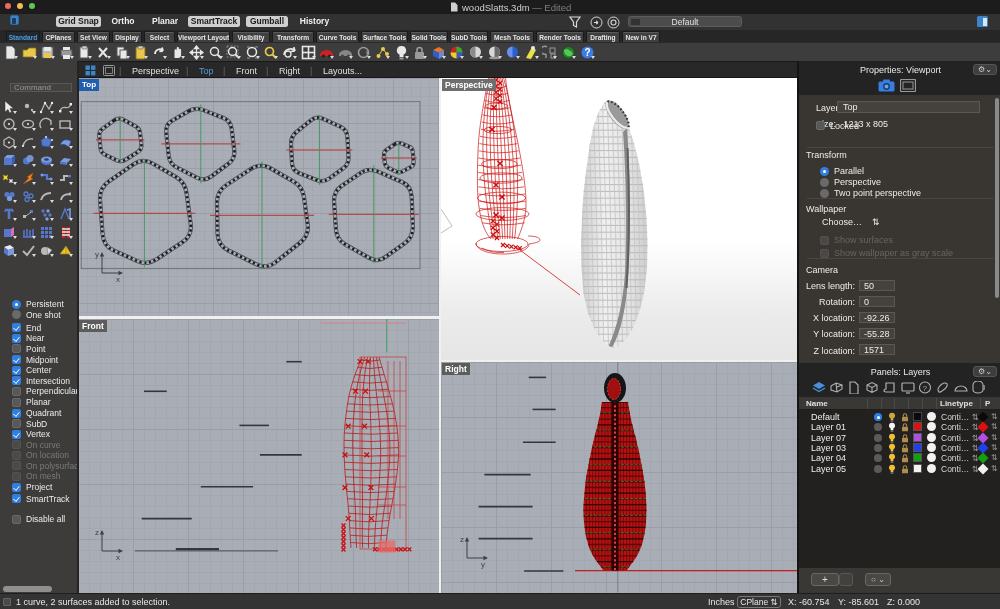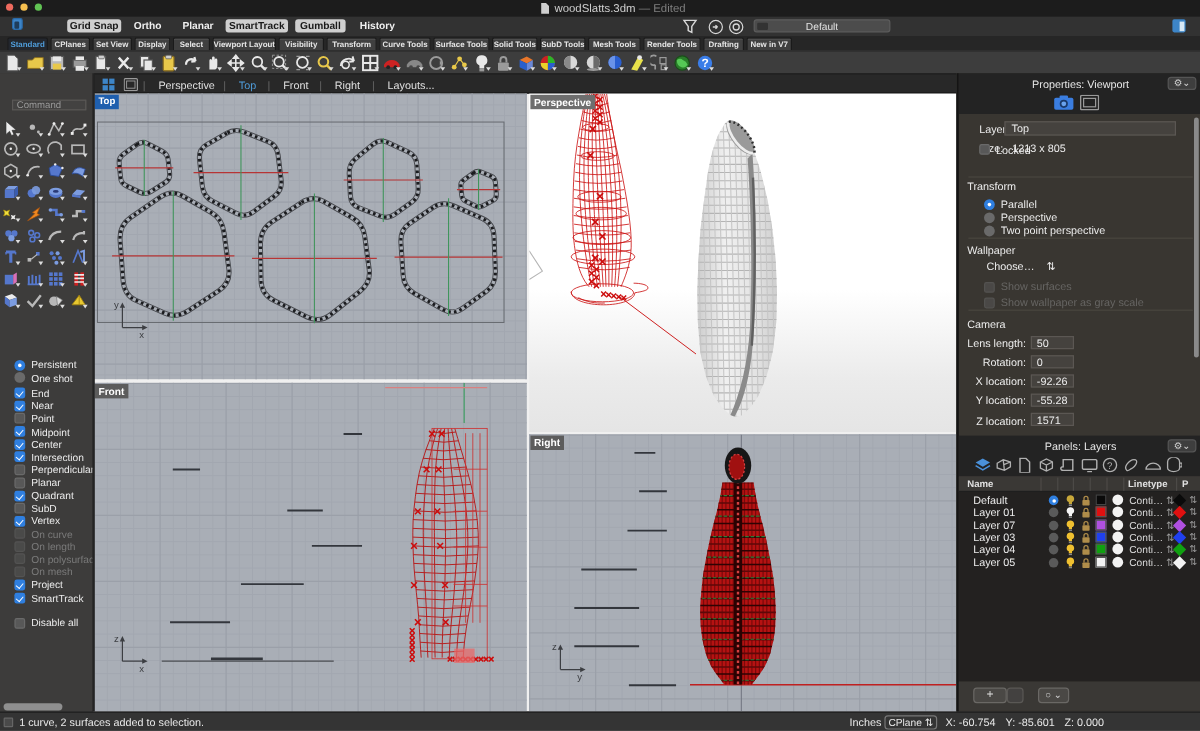--- a/index.html
+++ b/index.html
@@ -442,21 +442,21 @@
     <div class="abs" style="left:12px;top:283.3px;white-space:nowrap;font-size:8.5px"><span class="chk off"></span><span class="lbl85">Point</span></div>
     <div class="abs" style="left:12px;top:294.0px;white-space:nowrap;font-size:8.5px"><span class="chk on"></span><span class="lbl85">Midpoint</span></div>
     <div class="abs" style="left:12px;top:304.7px;white-space:nowrap;font-size:8.5px"><span class="chk on"></span><span class="lbl85">Center</span></div>
     <div class="abs" style="left:12px;top:315.1px;white-space:nowrap;font-size:8.5px"><span class="chk on"></span><span class="lbl85">Intersection</span></div>
     <div class="abs" style="left:12px;top:325.8px;white-space:nowrap;font-size:8.5px"><span class="chk off"></span><span class="lbl85">Perpendicular</span></div>
     <div class="abs" style="left:12px;top:336.8px;white-space:nowrap;font-size:8.5px"><span class="chk off"></span><span class="lbl85">Planar</span></div>
     <div class="abs" style="left:12px;top:347.5px;white-space:nowrap;font-size:8.5px"><span class="chk on"></span><span class="lbl85">Quadrant</span></div>
     <div class="abs" style="left:12px;top:358.4px;white-space:nowrap;font-size:8.5px"><span class="chk off"></span><span class="lbl85">SubD</span></div>
     <div class="abs" style="left:12px;top:368.9px;white-space:nowrap;font-size:8.5px"><span class="chk on"></span><span class="lbl85">Vertex</span></div>
     <div class="abs" style="left:12px;top:379.3px;white-space:nowrap;font-size:8.5px"><span class="chk off" style="opacity:0.5"></span><span class="lbl85" style="color:#7a7a7a">On curve</span></div>
-    <div class="abs" style="left:12px;top:389.8px;white-space:nowrap;font-size:8.5px"><span class="chk off" style="opacity:0.5"></span><span class="lbl85" style="color:#7a7a7a">On length</span></div>
+    <div class="abs" style="left:12px;top:389.8px;white-space:nowrap;font-size:8.5px"><span class="chk off" style="opacity:0.5"></span><span class="lbl85" style="color:#7a7a7a">On location</span></div>
     <div class="abs" style="left:12px;top:400.3px;white-space:nowrap;font-size:8.5px"><span class="chk off" style="opacity:0.5"></span><span class="lbl85" style="color:#7a7a7a">On polysurface</span></div>
     <div class="abs" style="left:12px;top:410.8px;white-space:nowrap;font-size:8.5px"><span class="chk off" style="opacity:0.5"></span><span class="lbl85" style="color:#7a7a7a">On mesh</span></div>
     <div class="abs" style="left:12px;top:421.8px;white-space:nowrap;font-size:8.5px"><span class="chk on"></span><span class="lbl85">Project</span></div>
     <div class="abs" style="left:12px;top:433.3px;white-space:nowrap;font-size:8.5px"><span class="chk on"></span><span class="lbl85">SmartTrack</span></div>
     <div class="abs" style="left:12px;top:453.5px;white-space:nowrap;font-size:8.5px"><span class="chk off"></span><span class="lbl85">Disable all</span></div>
     <div class="abs" style="left:3px;top:525px;width:49px;height:6px;border-radius:3px;background:#8f8f8f"></div>
   </div>
 <div class="abs" style="left:78px;top:60.5px;width:719px;height:532.5px;background:#f0f0f0">
     <div class="abs" style="left:0;top:0;width:719px;height:17px;background:#282828;border-bottom:1px solid #161616;border-top:1.5px solid #191919">
       <svg class="abs" style="left:7px;top:3.5px" width="11" height="11" viewBox="0 0 11 11">

